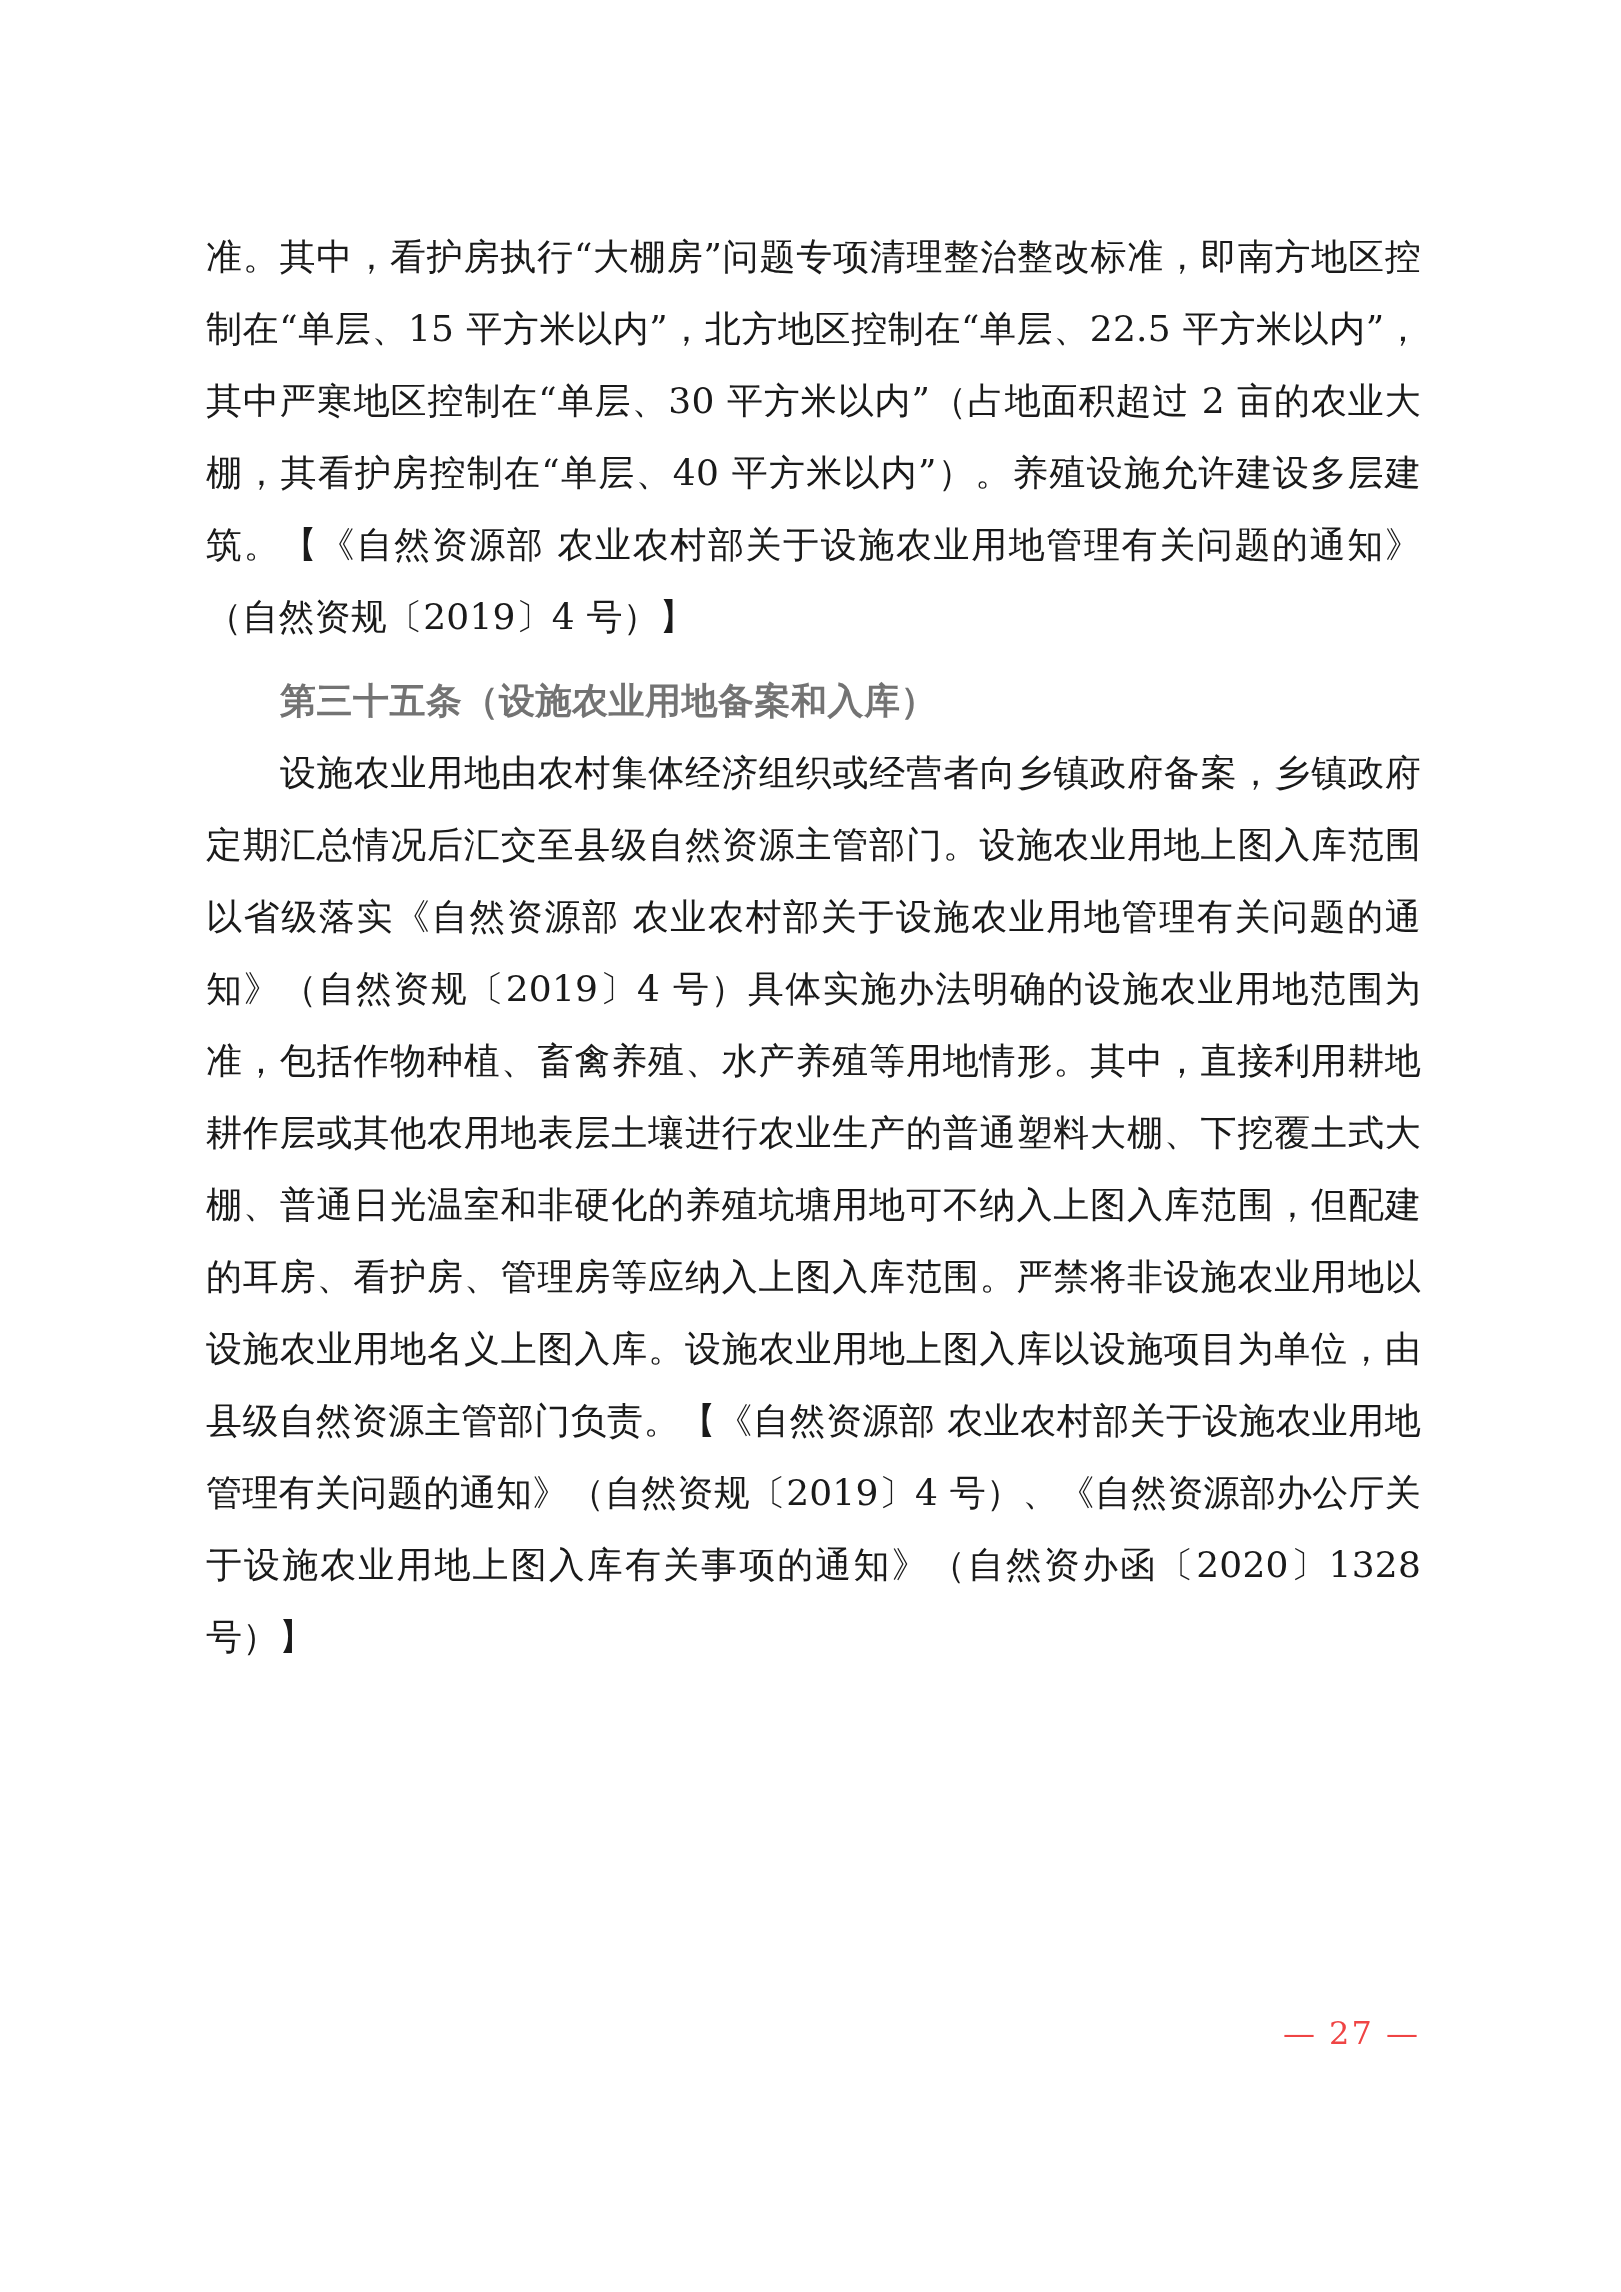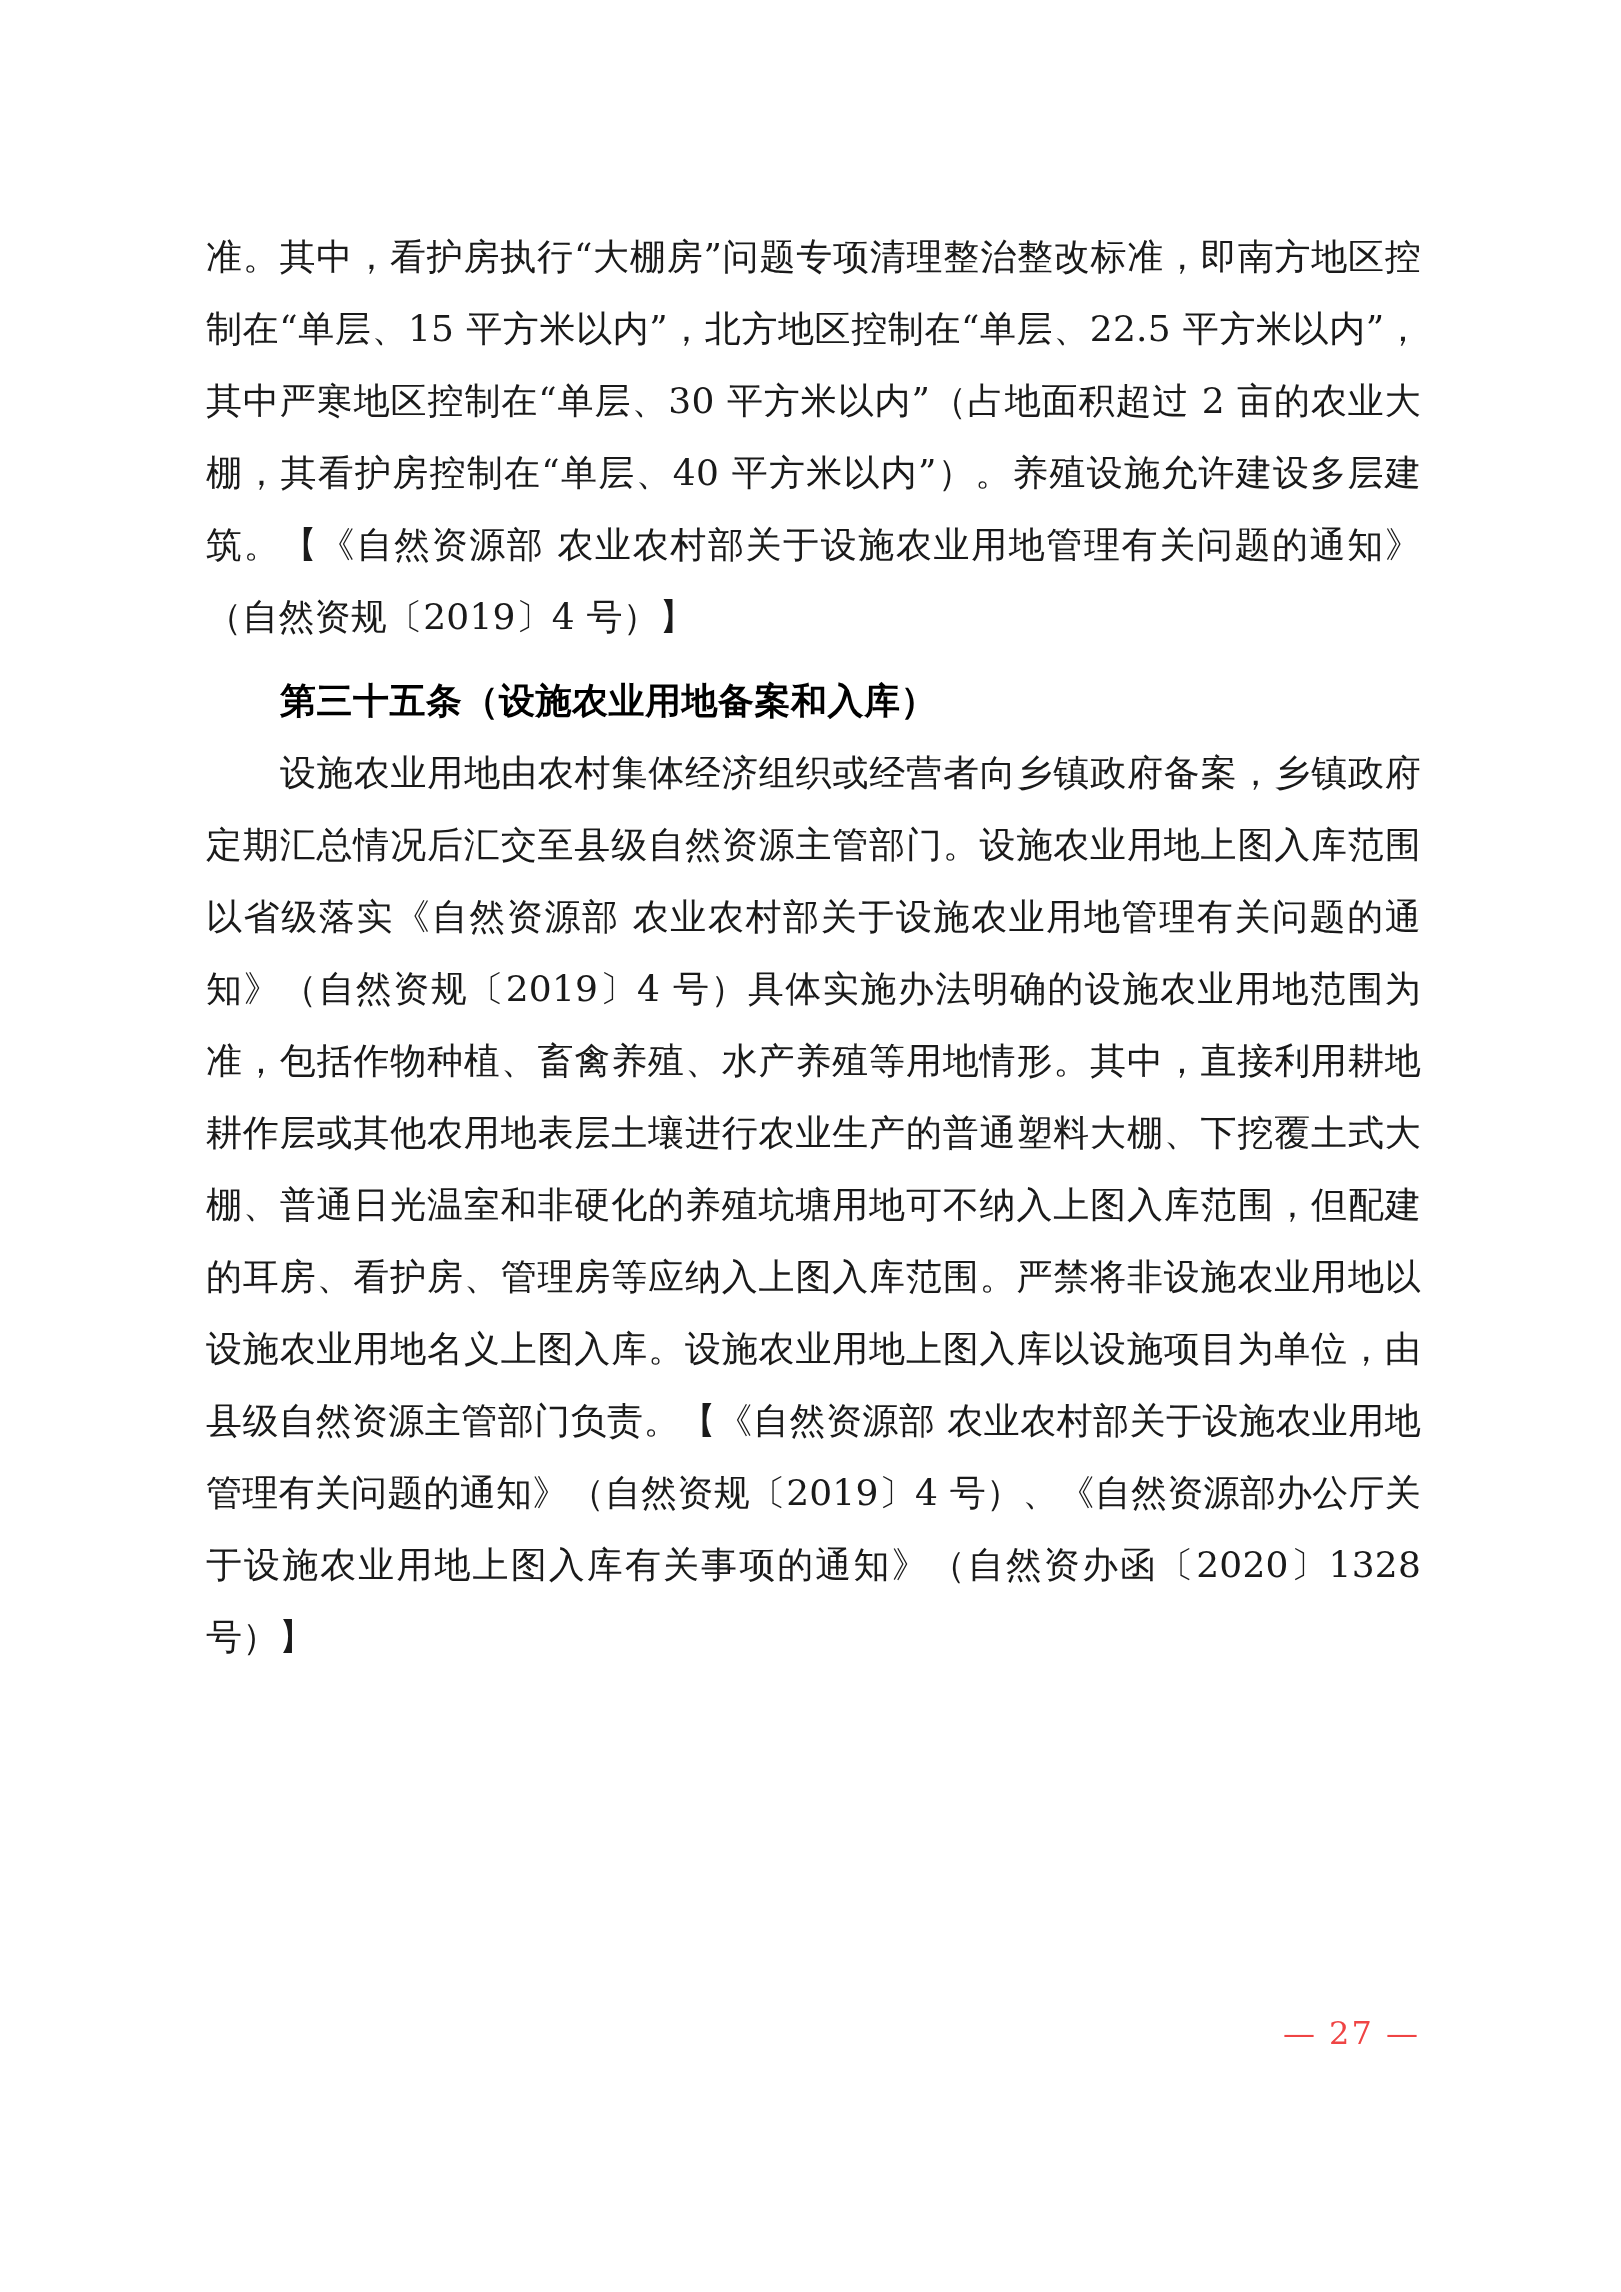--- a/index.html
+++ b/index.html
@@ -33,21 +33,21 @@
     letter-spacing: 0.2px;
   }
   .para-indent {
     text-indent: 74px;
   }
   .heading {
     font-family: "DejaVu Sans", "Liberation Sans", sans-serif;
     font-size: 36px;
     font-weight: bold;
     line-height: 72px;
-    color: #000000;
+    color: #737373;
     margin: 0;
     text-indent: 74px;
     letter-spacing: 0.5px;
   }
   .spacer-sm { height: 11.8px; }
   .page-number {
     position: absolute;
     right: 201px;
     top: 2014px;
     font-family: "DejaVu Serif", "Liberation Serif", serif;

